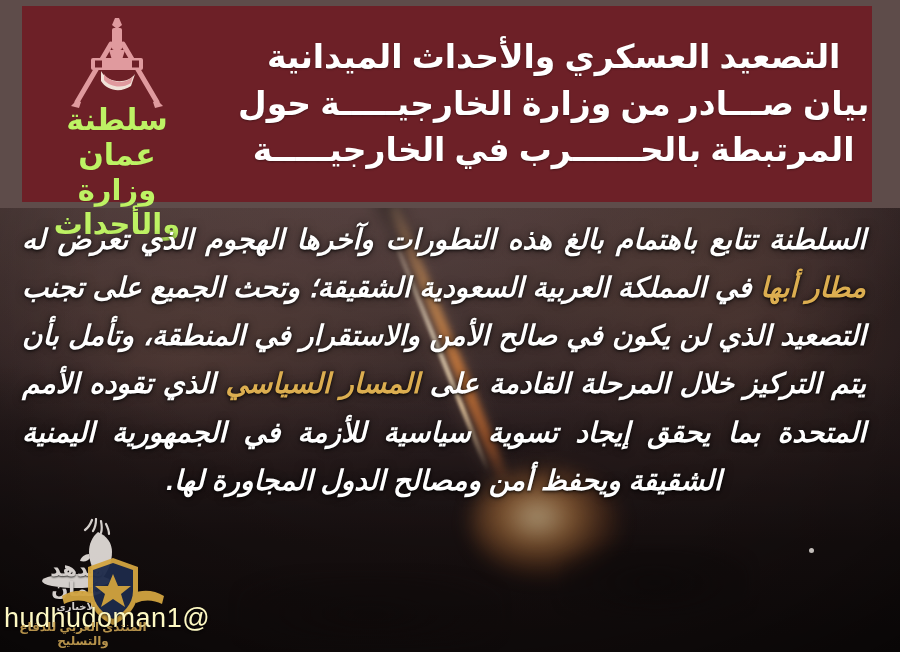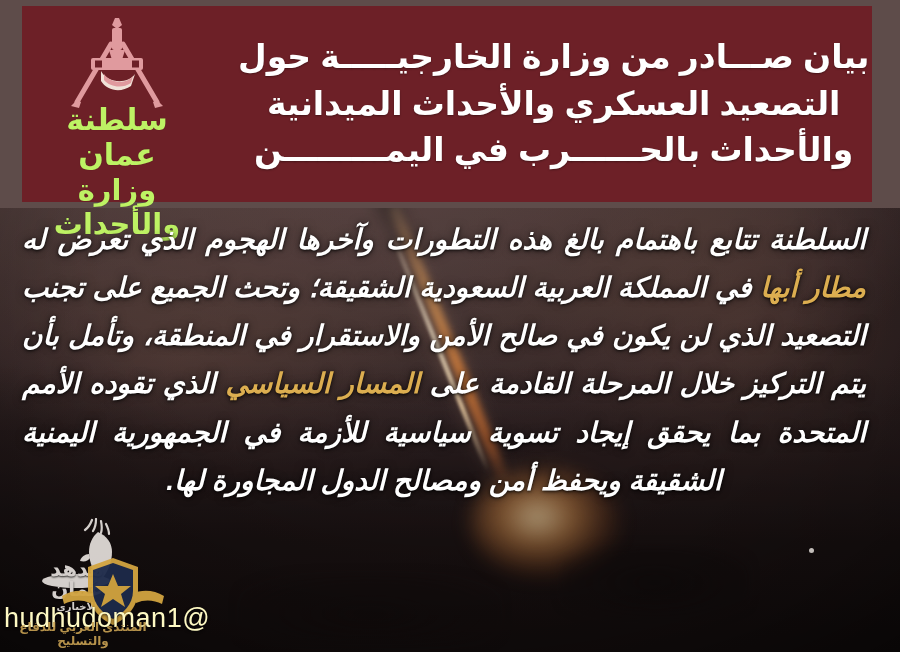--- a/index.html
+++ b/index.html
@@ -266,23 +266,23 @@
             <path d="M100 86 l6 6 -8 2 -2 -6 z"></path>
           </g>
         </svg>
         <div class="emblem-cal">
           <span class="l1">سلطنة عمان</span>
           <span class="l2">وزارة والأحداث</span>
         </div>
       </div>
 
       <div class="banner-title">
+        <div>التصعيد العسكري والأحداث الميدانية</div>
         <div>بيان صـــادر من وزارة الخارجيـــــة حول</div>
-        <div>التصعيد العسكري والأحداث الميدانية</div>
-        <div class="ttl-3">والأحداث بالحــــــرب في اليمـــــــــن</div>
+        <div class="ttl-3">المرتبطة بالحــــــرب في الخارجيـــــة</div>
       </div>
 
     </div>
   </div>
 
   <div class="body-copy">
     <p id="statement-paragraph"><span>السلطنة تتابع باهتمام بالغ هذه التطورات وآخرها الهجوم الذي تعرض له </span><span class="hl">مطار أبها</span><span> في المملكة العربية السعودية الشقيقة؛ وتحث الجميع على تجنب التصعيد الذي لن يكون في صالح الأمن والاستقرار في المنطقة، وتأمل بأن يتم التركيز خلال المرحلة القادمة على </span><span class="hl">المسار السياسي</span><span> الذي تقوده الأمم المتحدة بما يحقق إيجاد تسوية سياسية للأزمة في الجمهورية اليمنية الشقيقة ويحفظ أمن ومصالح الدول المجاورة لها.</span></p>
   </div>
 
   <div class="hudhud-logo">

